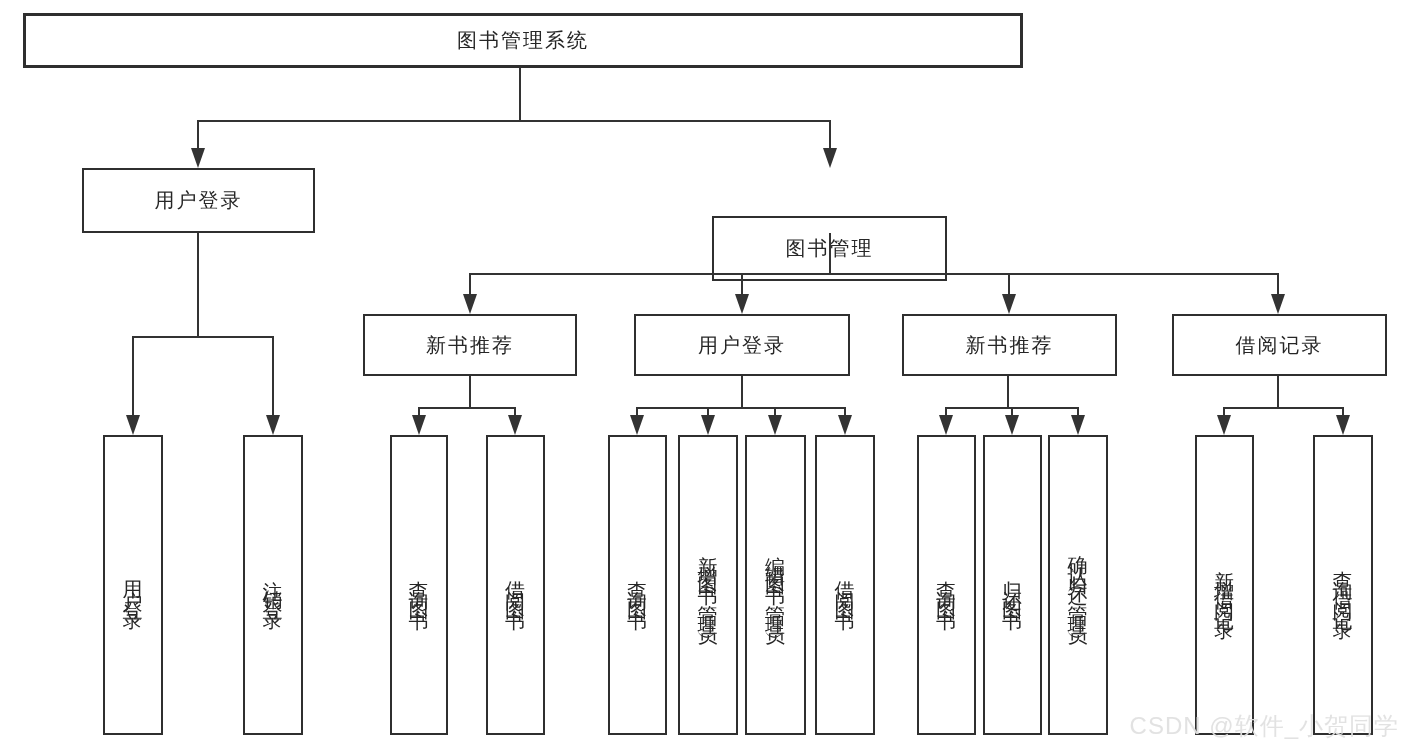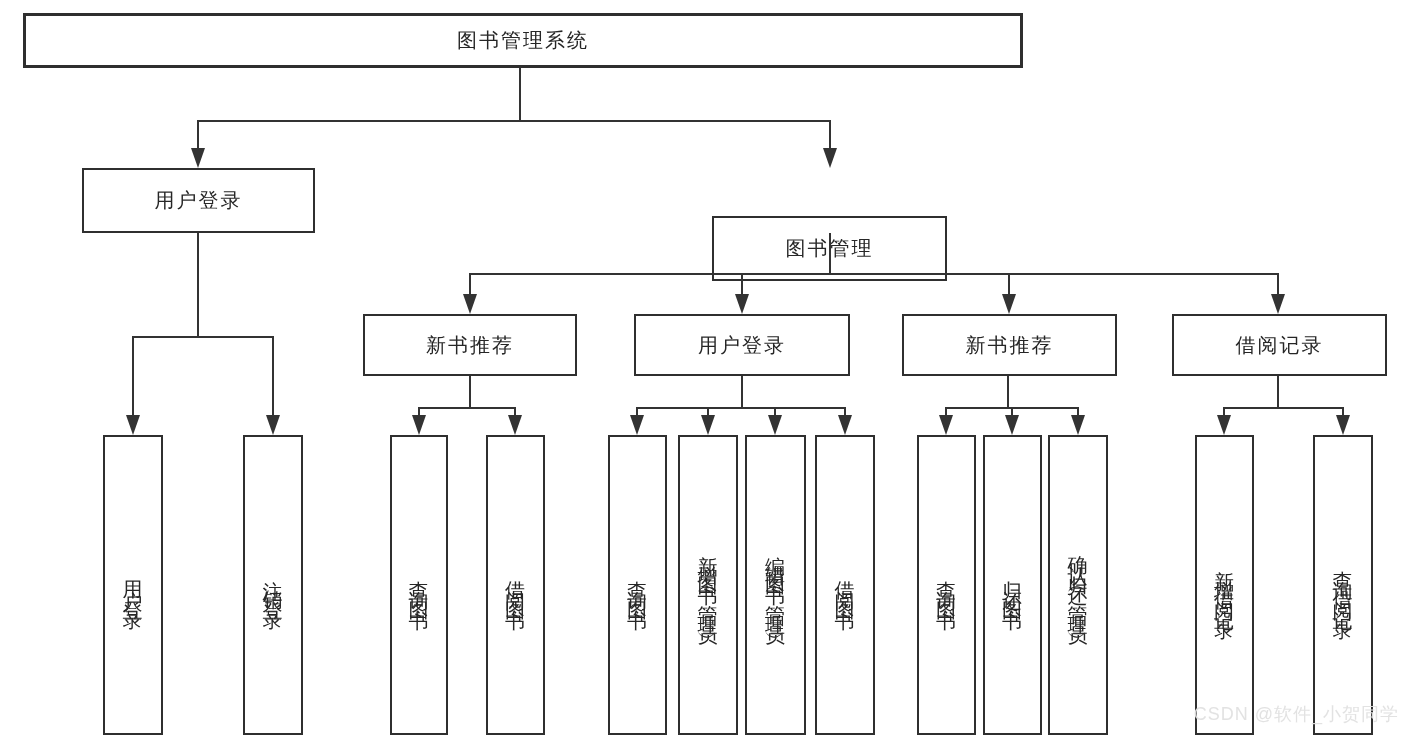--- a/index.html
+++ b/index.html
@@ -19,21 +19,21 @@
   }
   .hline,.vline{position:absolute;background:#333333;}
   .hline{height:2px;}
   .vline{width:2px;}
   .arrow{
     position:absolute;width:0;height:0;
     border-left:7px solid transparent;border-right:7px solid transparent;
     border-top:20px solid #333333;
   }
   .watermark{
-    position:absolute;right:6px;bottom:21px;font-size:18px;
+    position:absolute;right:6px;bottom:5px;font-size:24px;
     color:rgba(224,224,224,0.95);letter-spacing:1px;z-index:10;white-space:nowrap;
   }
 </style>
 </head>
 <body>
 
 <div id="stage">
 
   <div class="box root-box" style="left:23px;top:13px;width:1000px;height:55px;">
     <span>图书管理系统</span>

